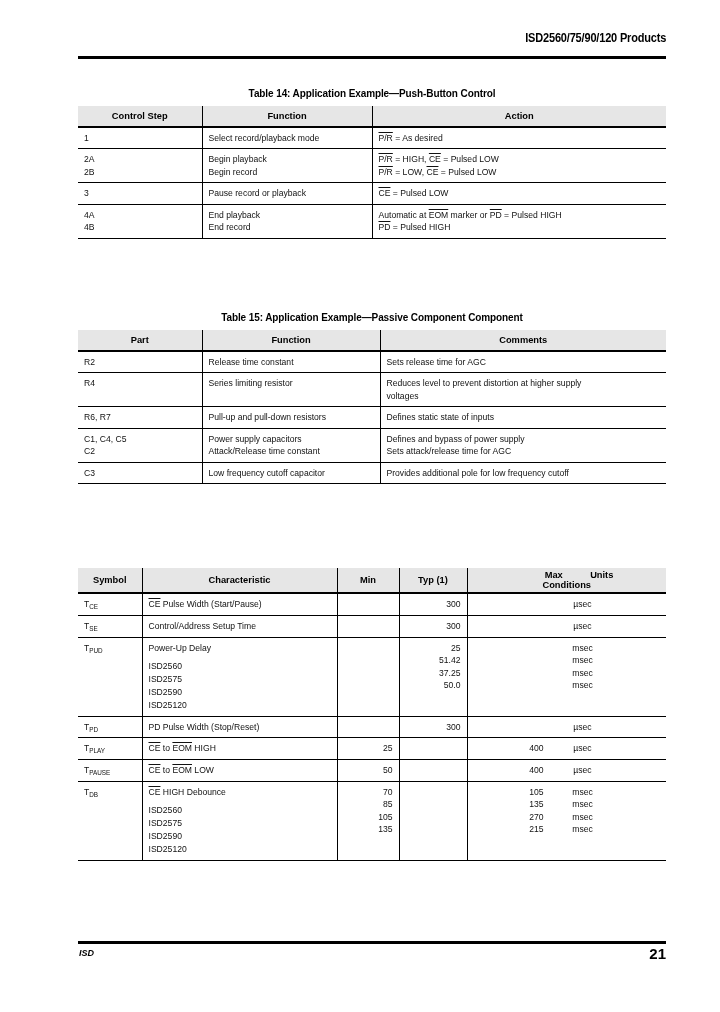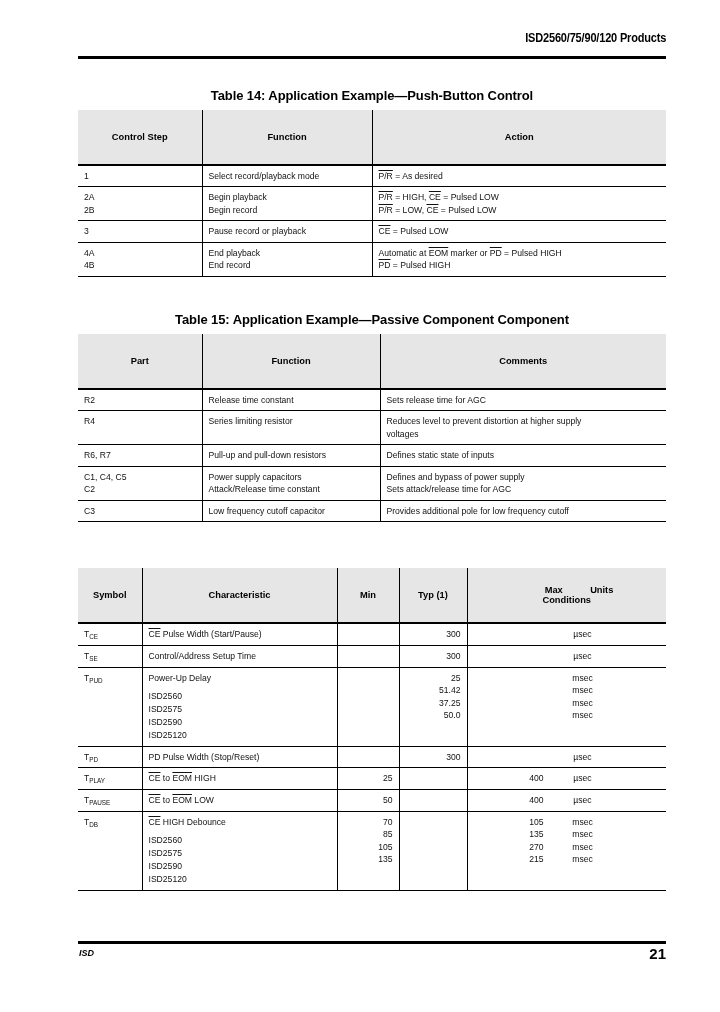--- a/index.html
+++ b/index.html
@@ -46,37 +46,37 @@
   }
   .ftr-right{
     position:absolute;left:78px;top:945px;width:588px;text-align:right;
     font-size:15px;font-weight:bold;
   }
 
   
   .tbl-wrap{position:absolute;left:78px;width:588px;}
   .tbl-cap{
     text-align:center;
-    font-size:13px;
+    font-size:10px;
     font-weight:bold;
     margin-bottom:7px;
     letter-spacing:-0.1px;
   }
   table.dt{
     border-collapse:collapse;
     width:588px;
     table-layout:fixed;
     font-size:8.6px;
   }
   table.dt th{
     background:#e6e6e6;
     font-weight:bold;
     font-size:9.3px;
     text-align:center;
-    padding:22px 4px;
+    padding:5px 4px;
     border-left:1px solid #000;
     border-right:1px solid #000;
     border-top:none;
     border-bottom:none;
     vertical-align:middle;
   }
   table.dt thead tr{ }
   table.dt th.noleft{border-left:none;}
   table.dt th.noright{border-right:none;}
   table.dt td{
@@ -275,21 +275,21 @@
           <col style="width:62px">
           <col style="width:68px">
           <col style="width:199px">
         </colgroup>
       <thead>
         <tr>
           <th class="noleft">Symbol</th>
           <th>Characteristic</th>
           <th>Min</th>
           <th>Typ (1)</th>
-          <th class="noright" style="padding:8px">
+          <th class="noright" style="padding:2px">
             <span class="mu-max">Max</span><span class="mu-unit">Units</span><span class="mu-cond">Conditions</span>
           </th>
         </tr>
       </thead>
       <tbody>
           <tr>
             <td class="noleft sym">T<span class="sub">CE</span></td>
             <td>
               <div><span class="ovl">CE</span> Pulse Width (Start/Pause)</div>
             </td>

